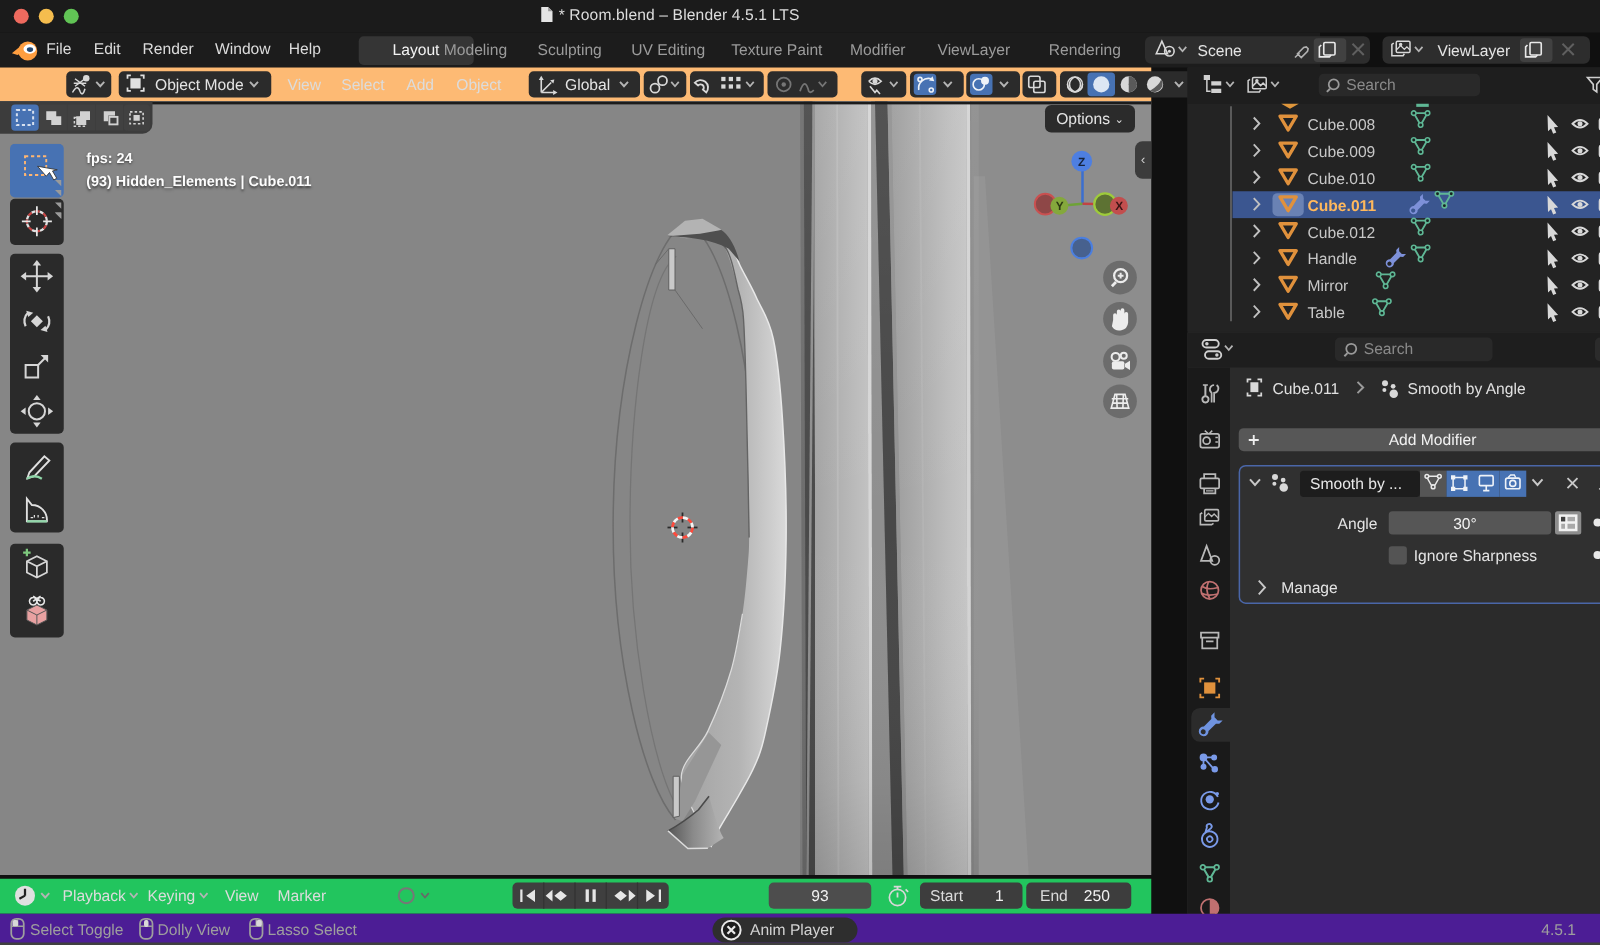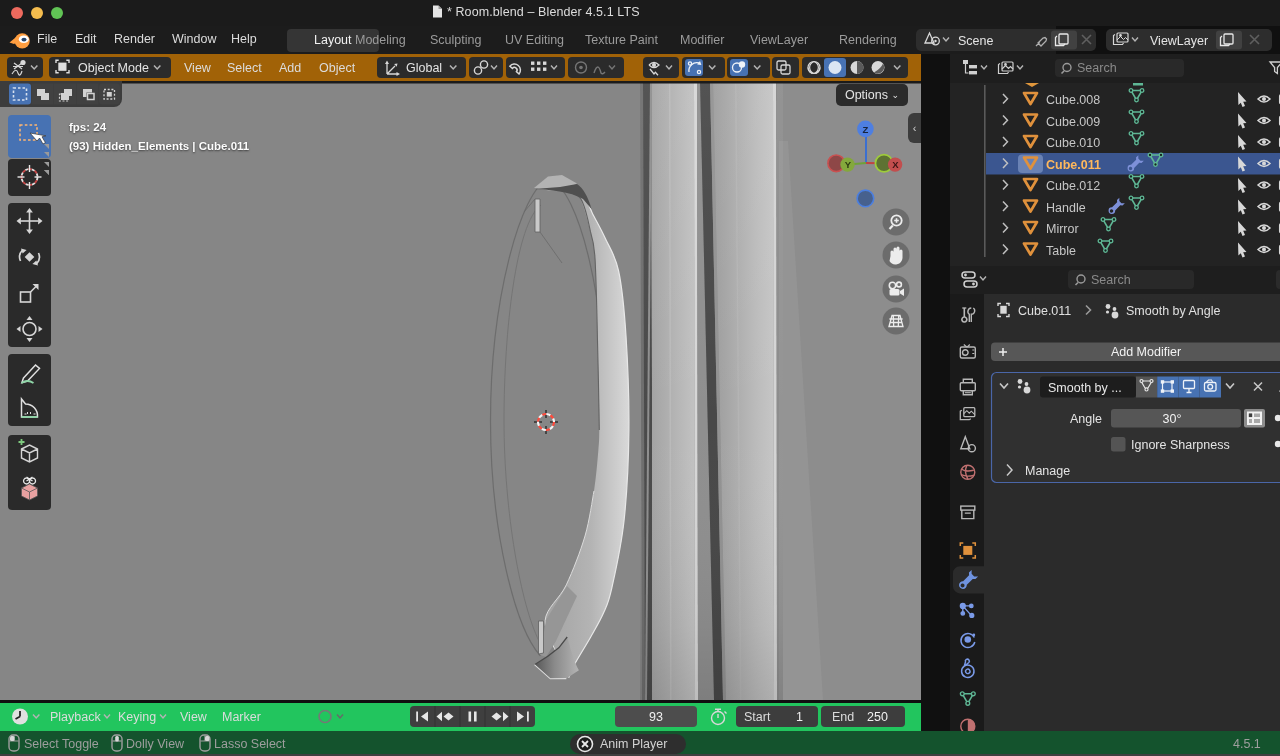--- a/index.html
+++ b/index.html
@@ -14,21 +14,21 @@
 #titlebar .t { position:absolute; top:5px; left:0; width:1072px; text-align:center;
   font-size:12.5px; font-weight:normal; color:#dddddd; letter-spacing:0.1px;}
 
 
 #topbar { left:0; top:26px; width:1056px; height:28px; background:#1c1c1c; }
 .menu { position:absolute; top:6px; font-size:12.5px; color:#dcdcdc; }
 .tab  { position:absolute; top:3px; height:23px; line-height:23px; font-size:12.5px; color:#9b9b9b; }
 .tabactive { background:#353535; border-radius:4px; color:#f2f2f2; padding:0 27px; }
 
 
-#vph { left:0; top:54px; width:921px; height:27px; background:#a16207; }
+#vph { left:0; top:54px; width:921px; height:27px; background:#fdba74;padding-left:46px; }
 
 
 #viewport { left:0; top:81px; width:921px; height:619px; background:#868686; overflow:hidden; }
 
 
 #tsbar { left:0; top:0px; width:122px; height:26px; background:#3c3c3c; border-radius:0 0 8px 0; }
 #optbtn { left:836px; top:3px; width:72px; height:22px; background:#2b2b2b; border-radius:5px;
   color:#e4e4e4; font-size:12.5px; text-align:center; line-height:22px; }
 
 
@@ -39,21 +39,21 @@
 #timeline { left:0; top:703px; width:921px; height:28px; background:#22c55e; }
 
 
 #rightcol { left:922px; top:54px; width:358px; height:677px; background:#232323;margin-left:28px; }
 #outliner { position:absolute; left:0; top:0; width:358px; height:211px; background:#232323; }
 
 #props { position:absolute; left:0; top:212px; width:358px; height:465px; background:#2b2b2b; }
 #tabcol { position:absolute; left:0; top:28px; width:34px; height:437px; background:#1a1a1a; }
 
 
-#statusbar { left:0; top:731px; width:1280px; height:25px; background:#14532d; }
+#statusbar { left:0; top:731px; width:1280px; height:25px; background:#4c1d95; }
 .st { position:absolute; top:6px; font-size:12.5px; color:#9e9e9e; }
 </style>
 </head>
 <body>
 <div id="stage">
 
   <div id="titlebar" class="abs">
     <div class="tl" style="left:11px;background:#ee6a5e;"></div>
     <div class="tl" style="left:31px;background:#f5bd4e;"></div>
     <div class="tl" style="left:51px;background:#61c455;"></div>

